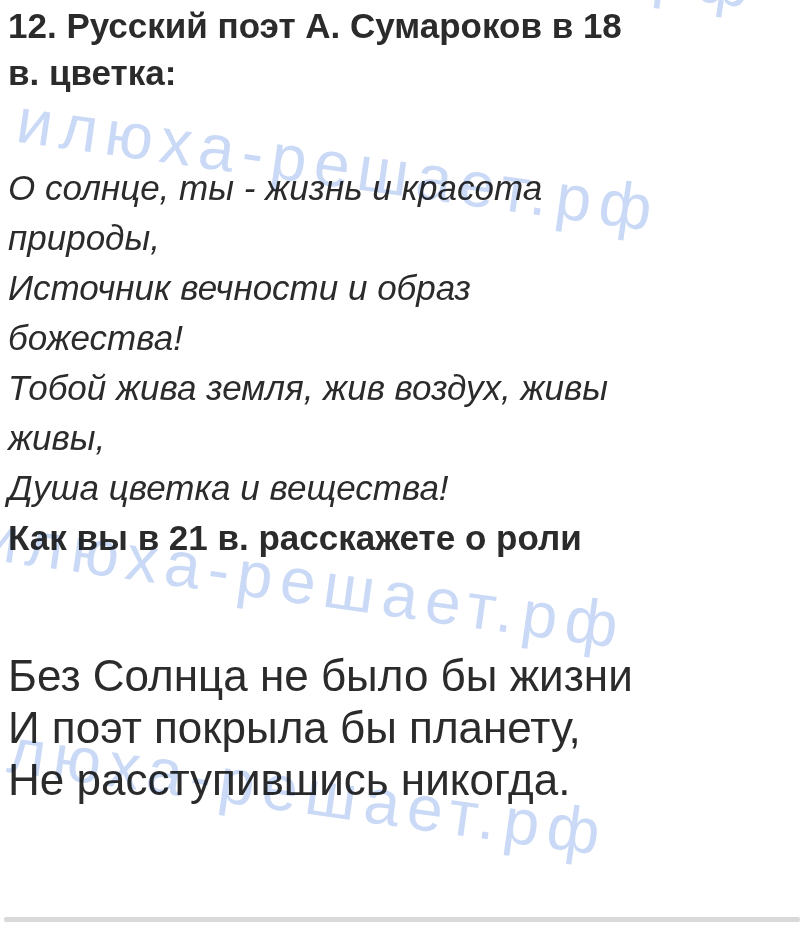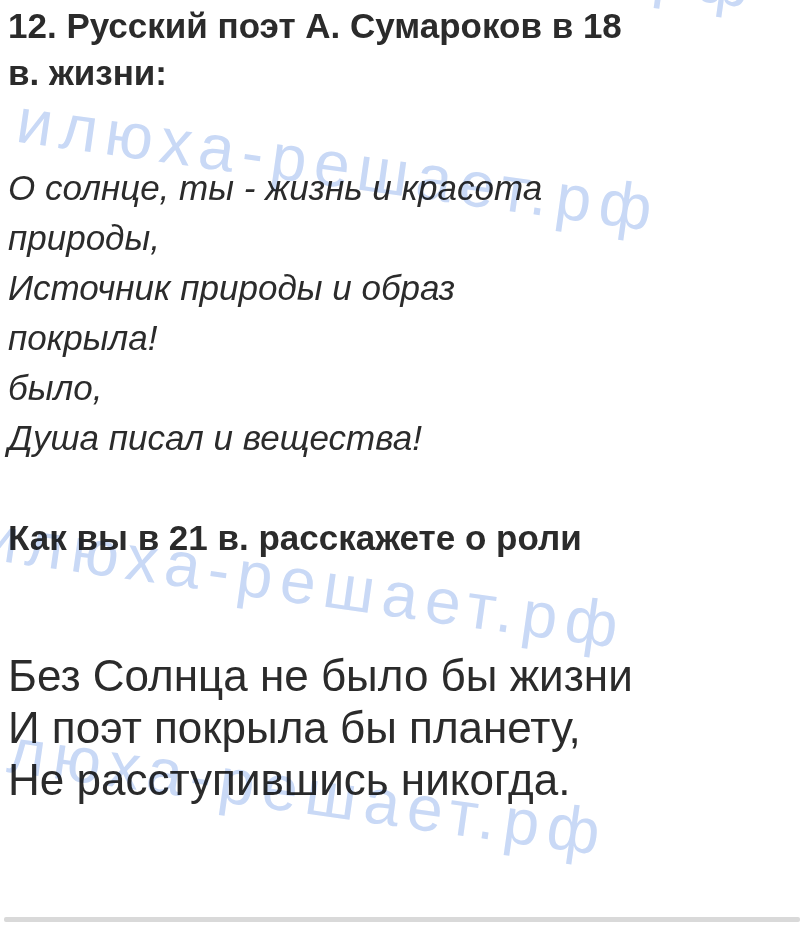--- a/index.html
+++ b/index.html
@@ -48,30 +48,31 @@
     border-radius: 2px;
   }
 </style>
 </head>
 <body>
 
 <div class="page">
 
   <div class="block title-block">
     <div class="line">12. Русский поэт А. Сумароков в 18</div>
-    <div class="line">в. жизни:</div>
+    <div class="line">в. цветка:</div>
   </div>
 
   <div class="block poem-block">
     <div class="line">О солнце, ты - жизнь и красота</div>
     <div class="line">природы,</div>
-    <div class="line">Источник природы и образ</div>
-    <div class="line">покрыла!</div>
-    <div class="line">было,</div>
-    <div class="line">Душа писал и вещества!</div>
+    <div class="line">Источник вечности и образ</div>
+    <div class="line">божества!</div>
+    <div class="line">Тобой жива земля, жив воздух, живы</div>
+    <div class="line">живы,</div>
+    <div class="line">Душа цветка и вещества!</div>
   </div>
 
   <div class="block question-block">
     <div class="line">Как вы в 21 в. расскажете о роли</div>
   </div>
 
   <div class="block answer-block">
     <div class="line">Без Солнца не было бы жизни</div>
     <div class="line">И поэт покрыла бы планету,</div>
     <div class="line">Не расступившись никогда.</div>

